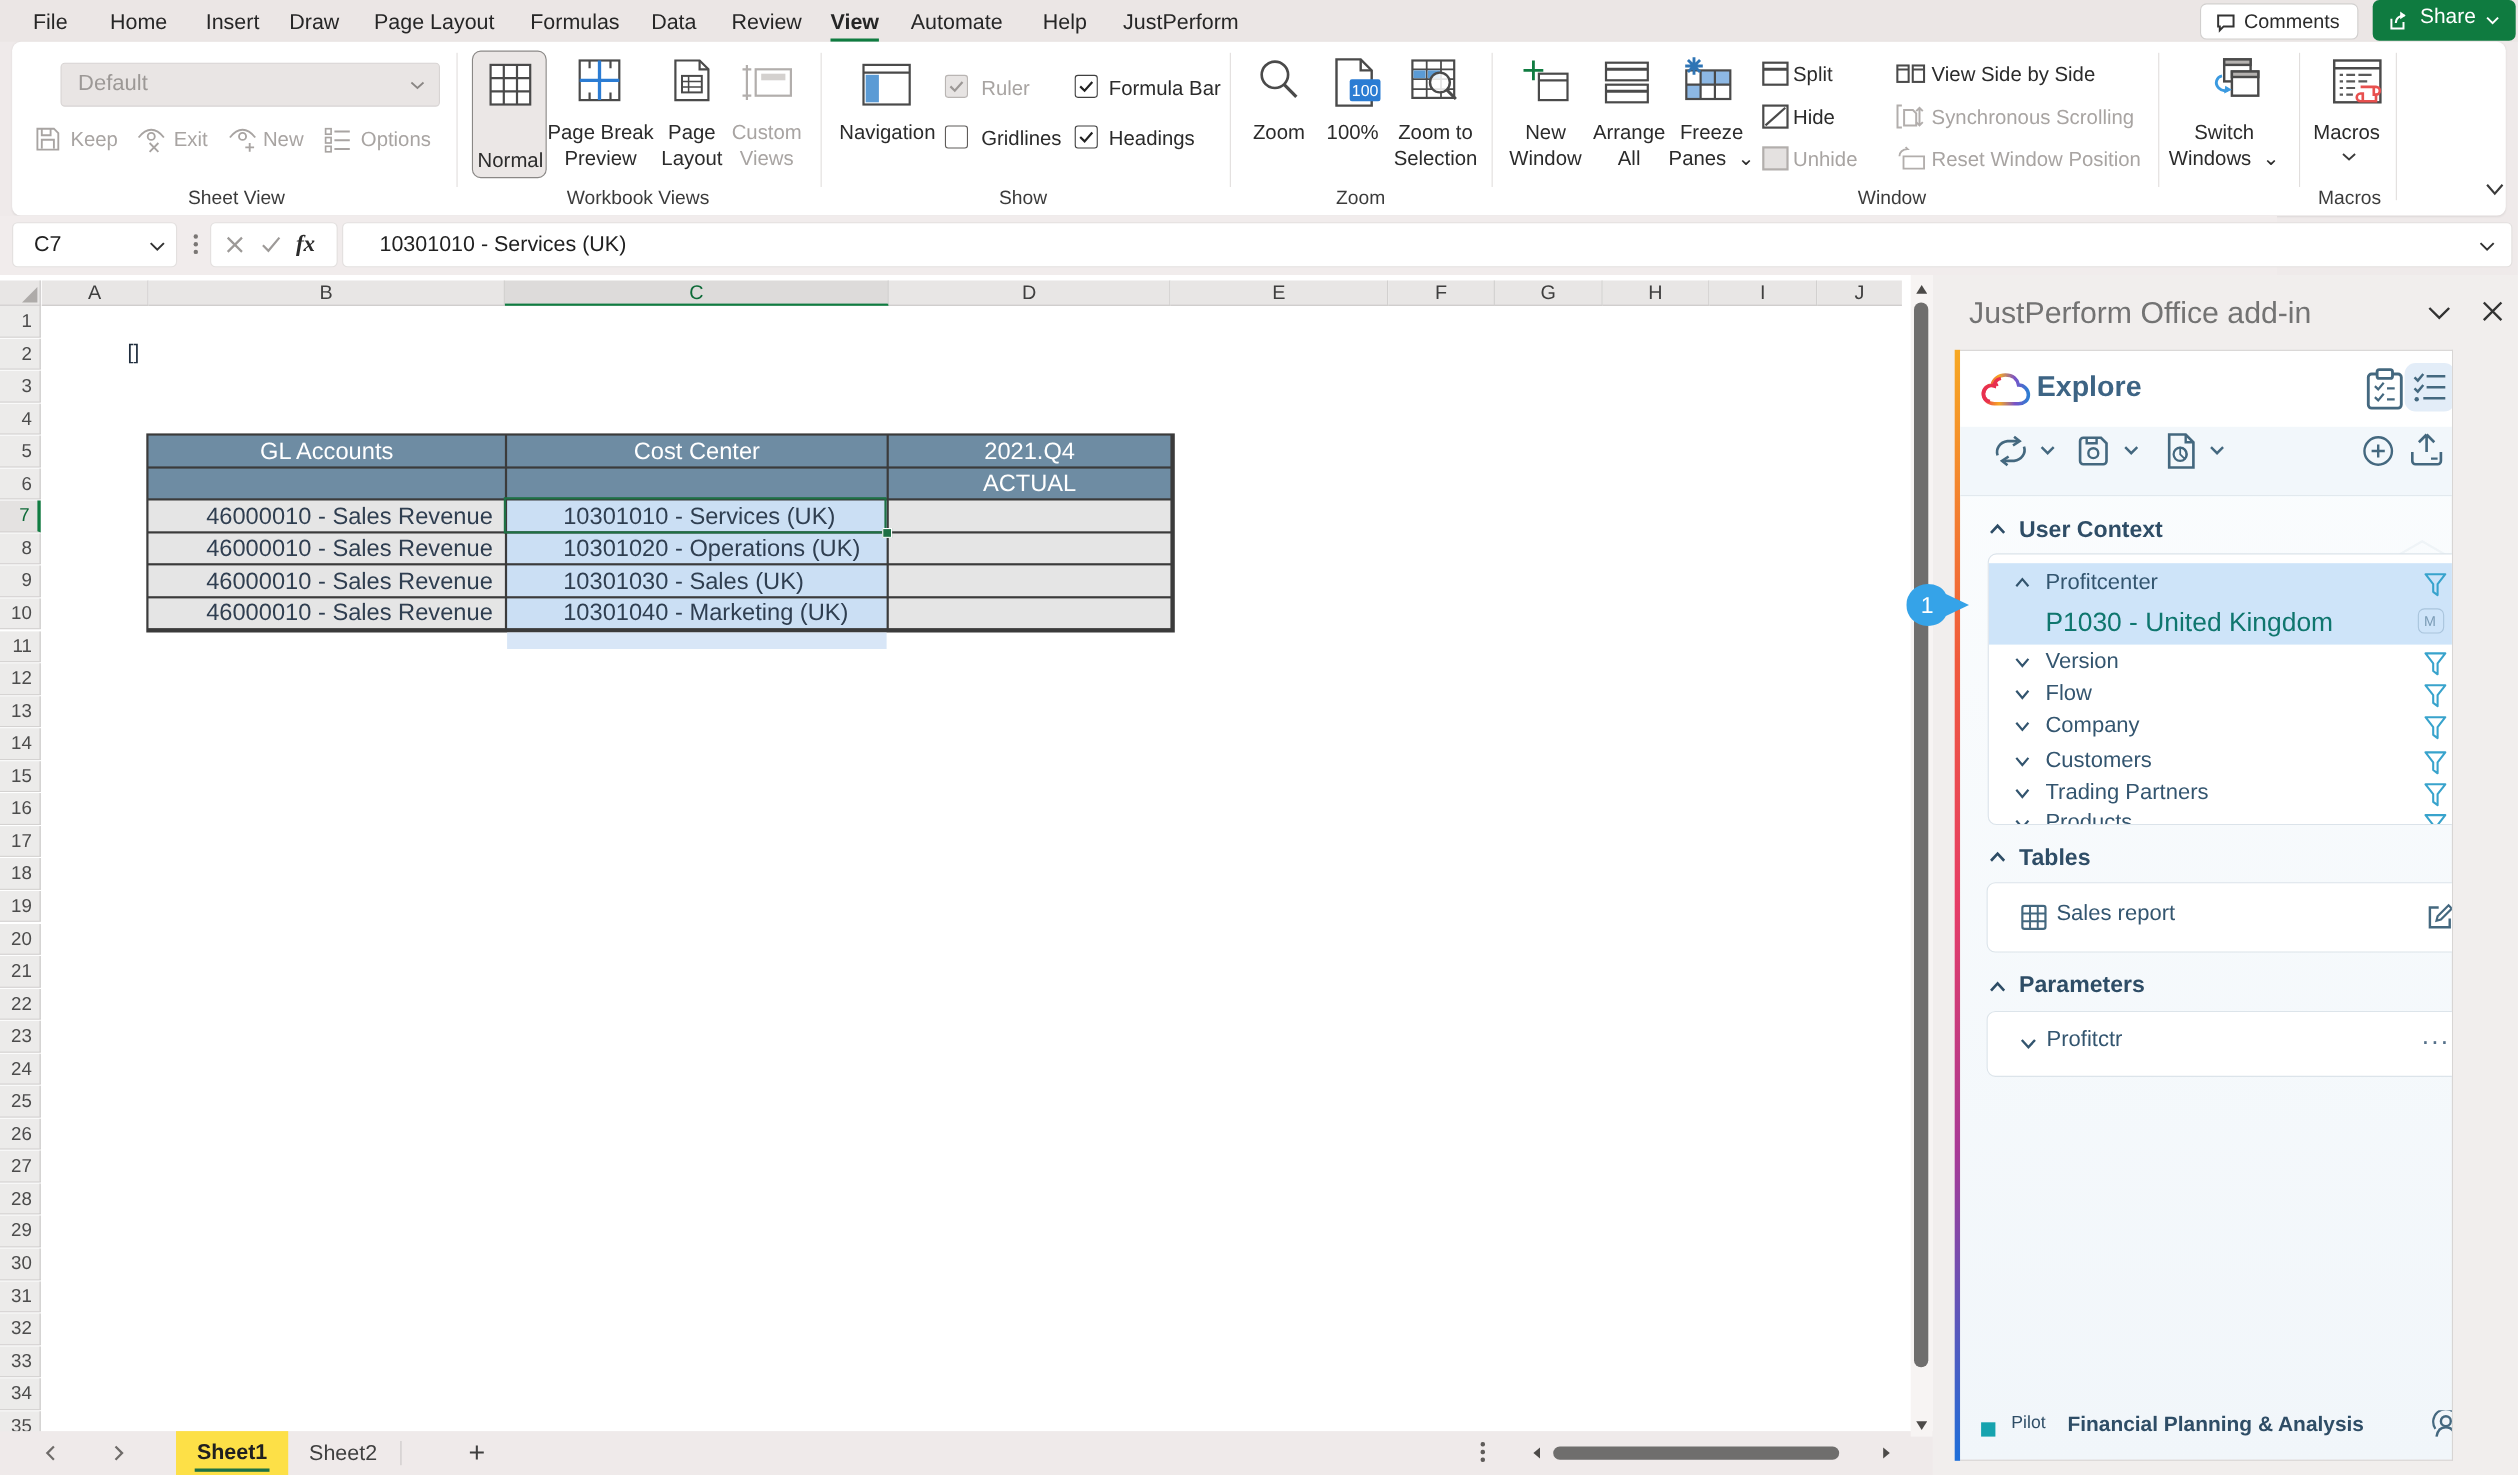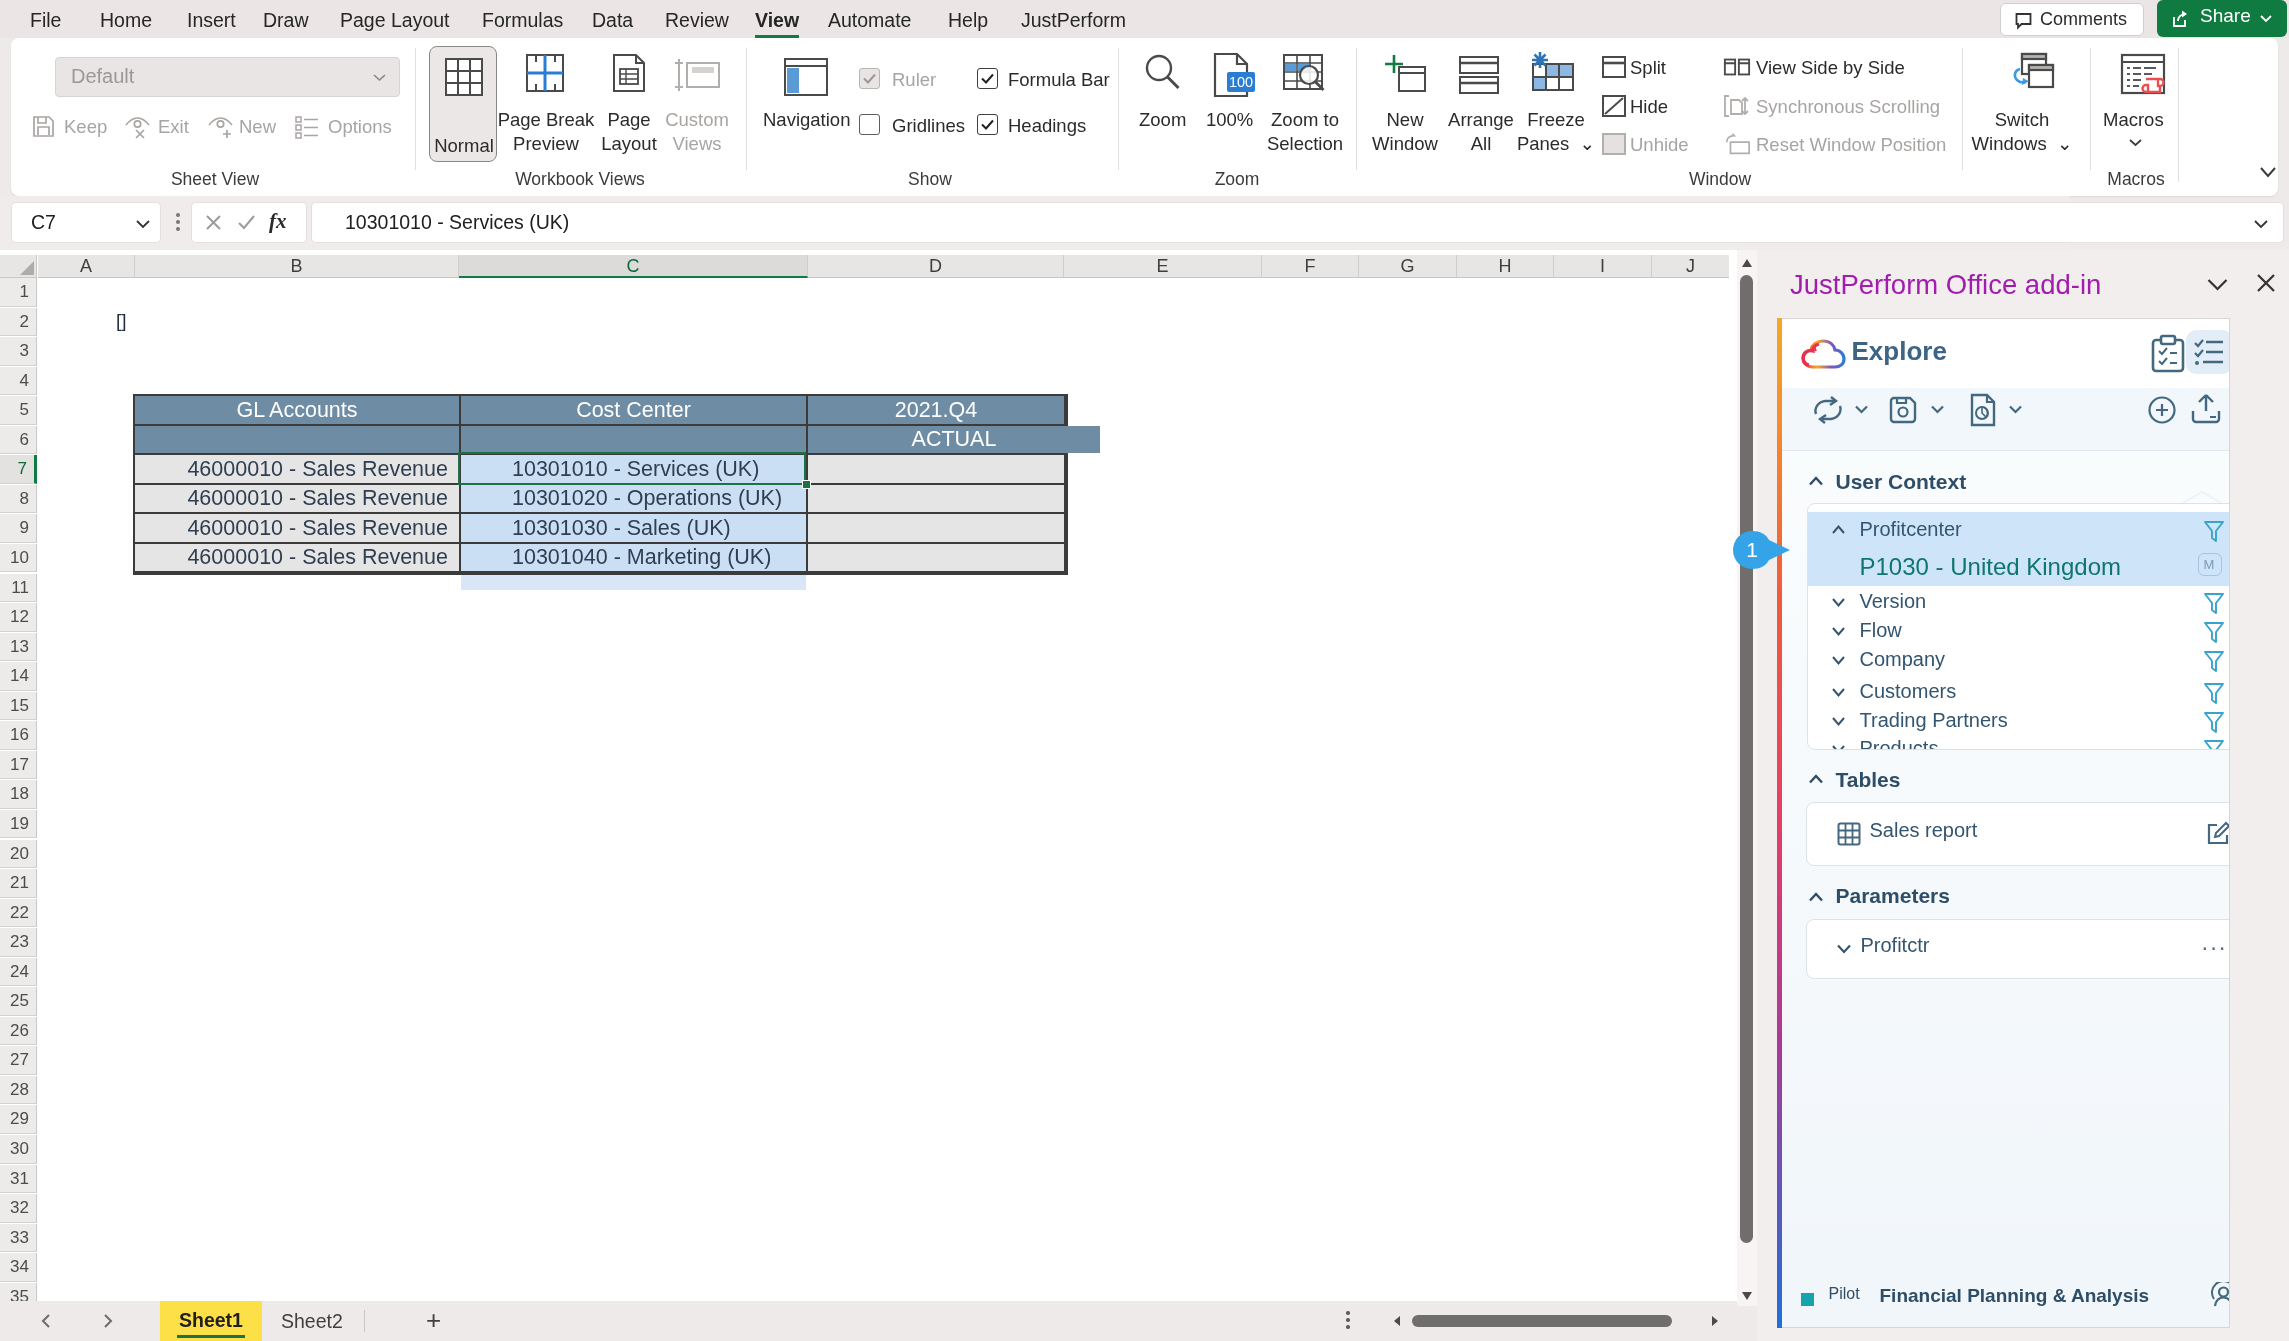--- a/index.html
+++ b/index.html
@@ -359,21 +359,21 @@
       </div>
 
     <span class="abs" style="left:116px;top:60px;font-size:19px;color:#1f2d3d;">[]</span>
 
     <div class="abs" style="left:133px;top:144px;width:935px;height:181px;background:#3b3b3b;"></div>
     <div class="tcell thead" style="left:135px;top:146px;width:324px;height:28px;line-height:28px;">GL Accounts</div>
     <div class="tcell thead" style="left:461px;top:146px;width:345px;height:28px;line-height:28px;">Cost Center</div>
     <div class="tcell thead" style="left:808px;top:146px;width:256px;height:28px;line-height:28px;">2021.Q4</div>
     <div class="tcell thead" style="left:135px;top:176px;width:324px;height:27px;"></div>
     <div class="tcell thead" style="left:461px;top:176px;width:345px;height:27px;"></div>
-    <div class="tcell thead" style="left:808px;top:176px;width:292px;height:27px;line-height:27px;">ACTUAL</div>
+    <div class="tcell thead" style="left:808px;top:176px;width:256px;height:27px;line-height:27px;">ACTUAL</div>
     <div class="tcell tdata" style="left:135px;top:205px;width:324px;height:28px;line-height:28px;text-align:right;padding-right:11px;">46000010 - Sales Revenue</div>
     <div class="tcell tdata" style="left:135px;top:235px;width:324px;height:27px;line-height:27px;text-align:right;padding-right:11px;">46000010 - Sales Revenue</div>
     <div class="tcell tdata" style="left:135px;top:264px;width:324px;height:28px;line-height:28px;text-align:right;padding-right:11px;">46000010 - Sales Revenue</div>
     <div class="tcell tdata" style="left:135px;top:294px;width:324px;height:27px;line-height:27px;text-align:right;padding-right:11px;">46000010 - Sales Revenue</div>
     <div class="tcell tdataC" style="left:461px;top:205px;width:345px;height:28px;line-height:28px;padding-left:51px;">10301010 - Services (UK)</div>
     <div class="tcell tdataC" style="left:461px;top:235px;width:345px;height:27px;line-height:27px;padding-left:51px;">10301020 - Operations (UK)</div>
     <div class="tcell tdataC" style="left:461px;top:264px;width:345px;height:28px;line-height:28px;padding-left:51px;">10301030 - Sales (UK)</div>
     <div class="tcell tdataC" style="left:461px;top:294px;width:345px;height:27px;line-height:27px;padding-left:51px;">10301040 - Marketing (UK)</div>
     <div class="tcell tdata" style="left:808px;top:205px;width:256px;height:28px;"></div>
     <div class="tcell tdata" style="left:808px;top:235px;width:256px;height:27px;"></div>
@@ -414,21 +414,21 @@
   <div class="abs" style="left:1737px;top:250px;width:20px;height:1056px;background:#f7f4f3;">
     <svg class="abs" style="left:4px;top:8px;" width="12" height="10" viewBox="0 0 12 10">
         <path d="M6 1 L11 9 H1 z" fill="#4c4a48"></path>
       </svg>
     <div class="abs" style="left:3px;top:25px;width:13px;height:968px;background:#6f6e6d;border-radius:7px;"></div>
     <svg class="abs" style="left:4px;top:1041px;" width="12" height="10" viewBox="0 0 12 10">
         <path d="M6 9 L1 1 h10 z" fill="#4c4a48"></path>
       </svg>
   </div>
   <div id="pane" class="abs">
-    <span class="abs" style="left:33px;top:19px;font-size:27.5px;color:#a21caf;">JustPerform Office add-in</span>
+    <span class="abs" style="left:33px;top:19px;font-size:27.5px;color:#737373;">JustPerform Office add-in</span>
     <svg class="abs" style="left:449px;top:27px;" width="23" height="16" viewBox="0 0 23 16">
         <path d="M2.5 3 l9 9 9-9" fill="none" stroke="#333" stroke-width="2.2"></path>
       </svg>
     <svg class="abs" style="left:498px;top:22px;" width="22" height="22" viewBox="0 0 22 22">
         <path d="M3 3 l16 16 M19 3 L3 19" stroke="#333" stroke-width="2.2"></path>
       </svg>
 
     <div class="abs" style="left:20px;top:68px;width:4.5px;height:1010px;background:linear-gradient(to bottom,#f7a823,#f05a3c 28%,#e63d67 50%,#a93a96 72%,#1f6fd9 100%);"></div>
 
     <div class="abs" style="left:24.5px;top:68px;width:448px;height:1010px;background:linear-gradient(to bottom,#fbfdfe,#f1f6fa);border:1px solid #d8d5d4;border-left:none;overflow:hidden;">

